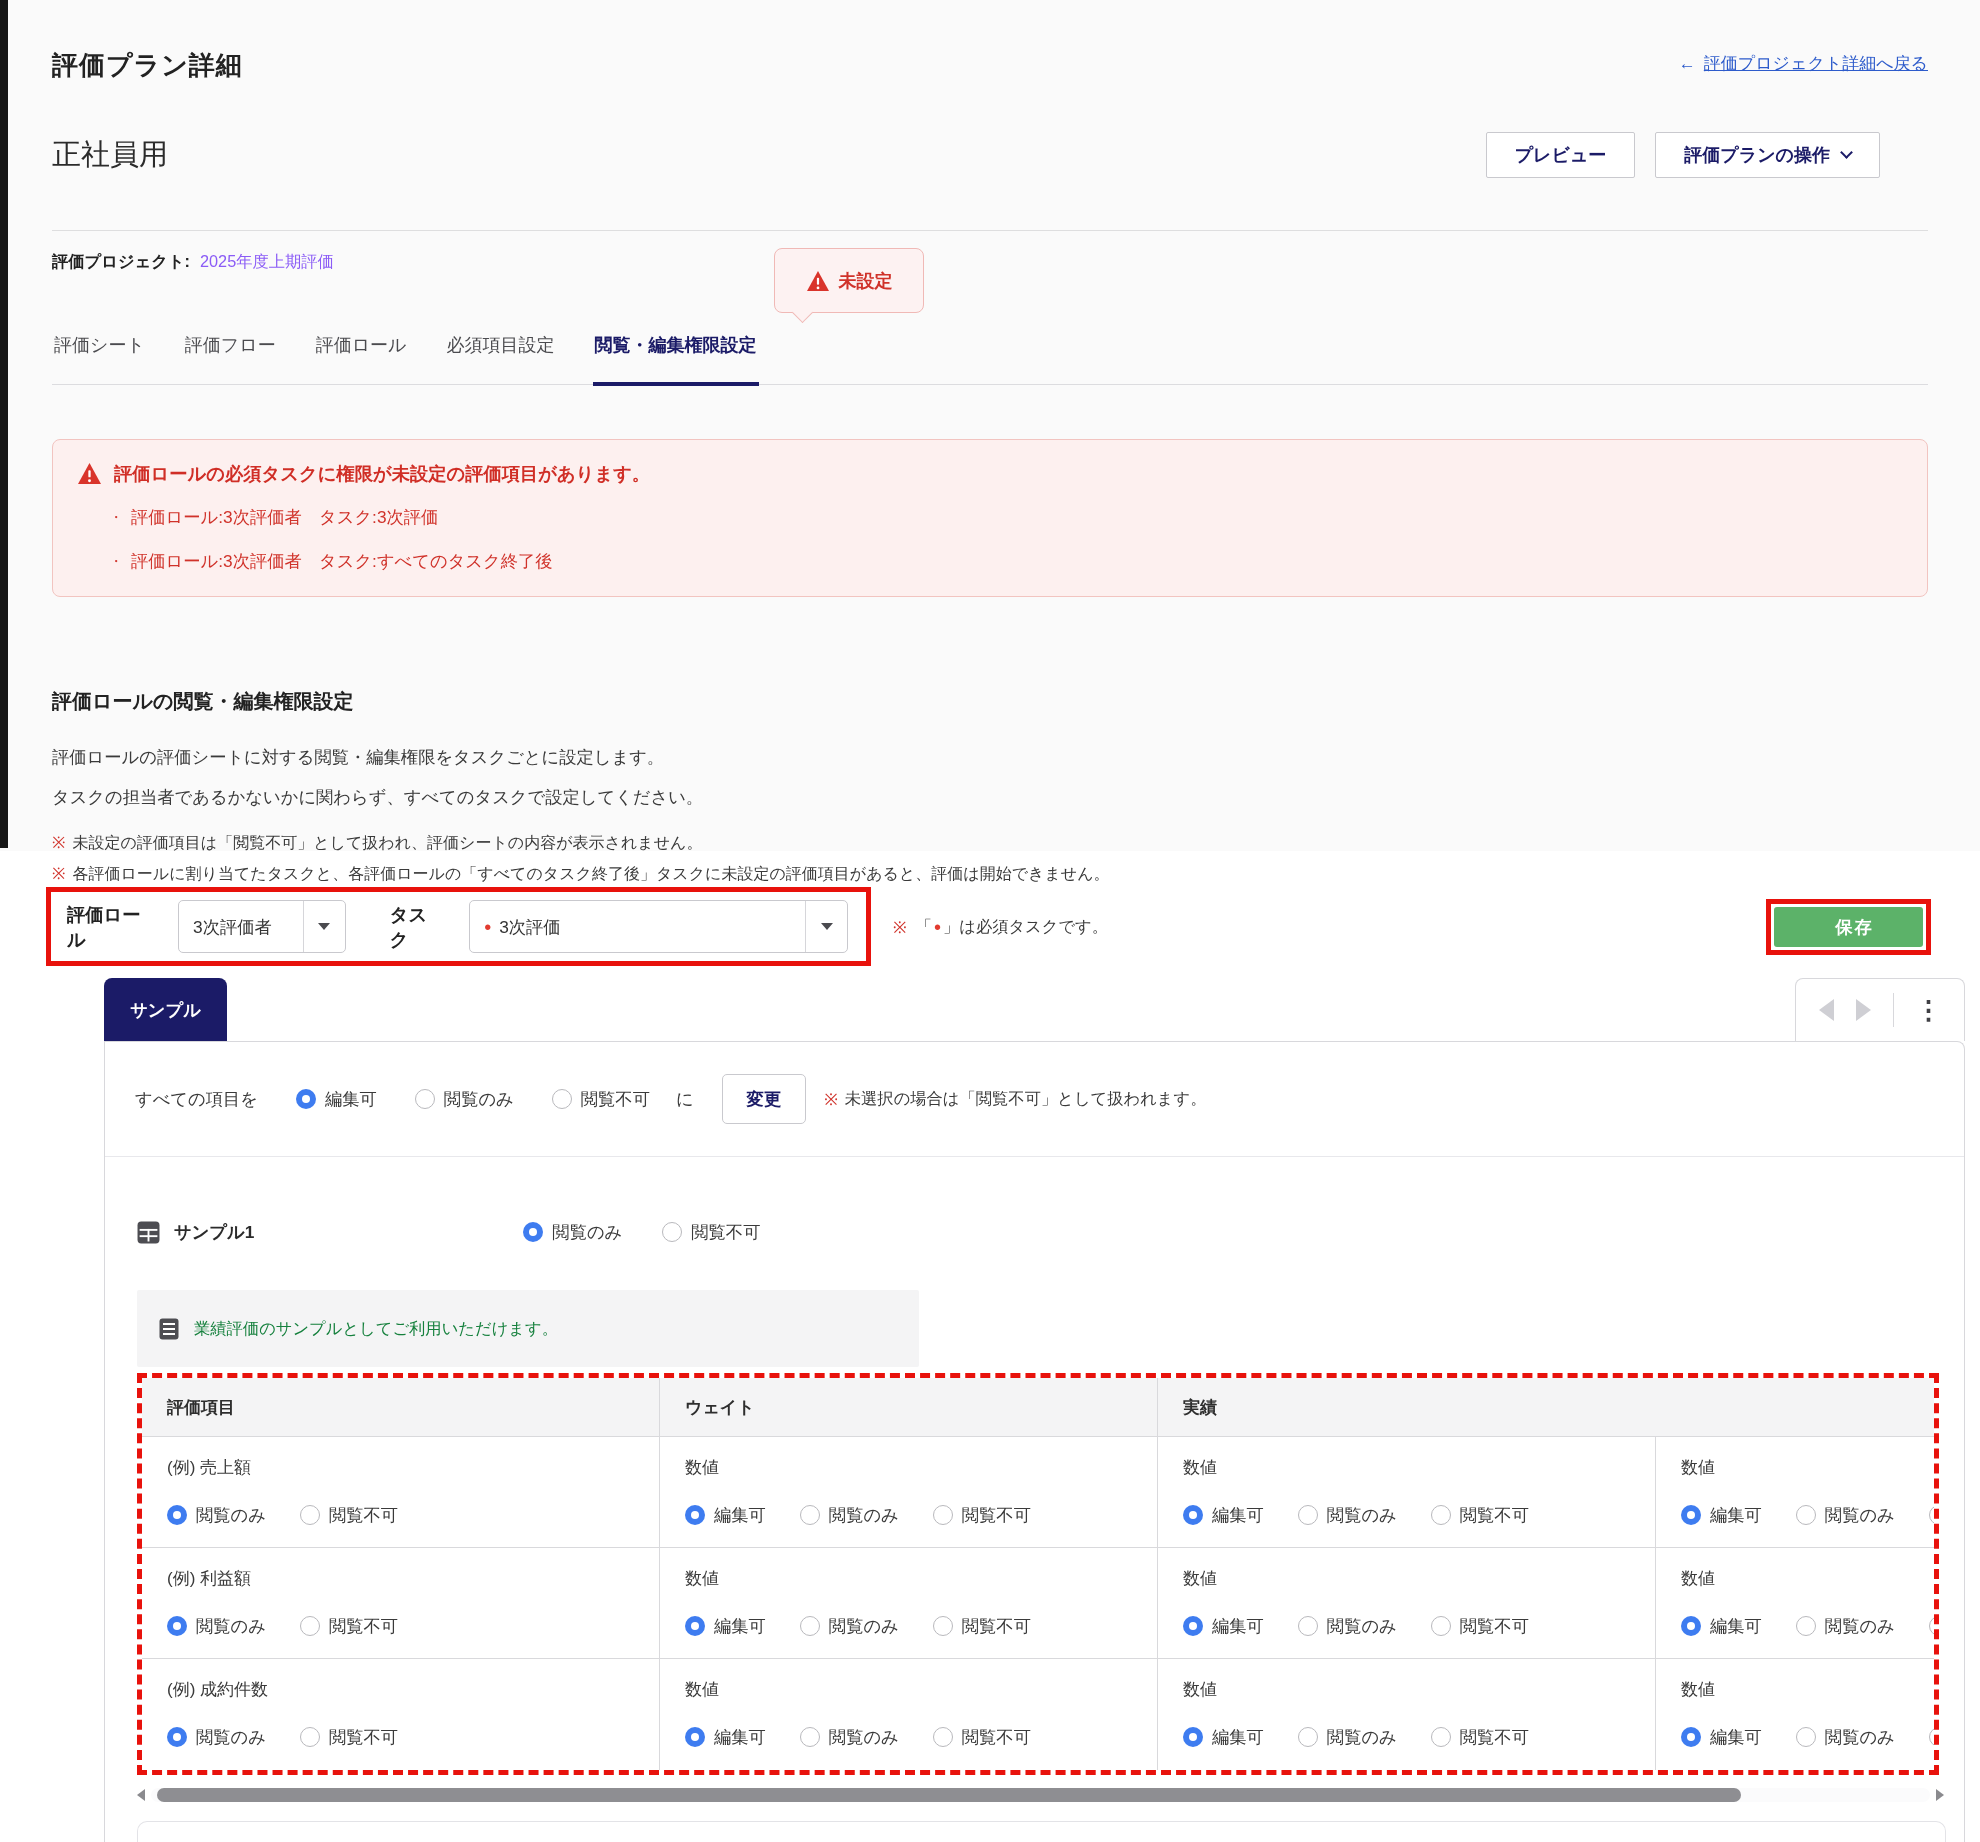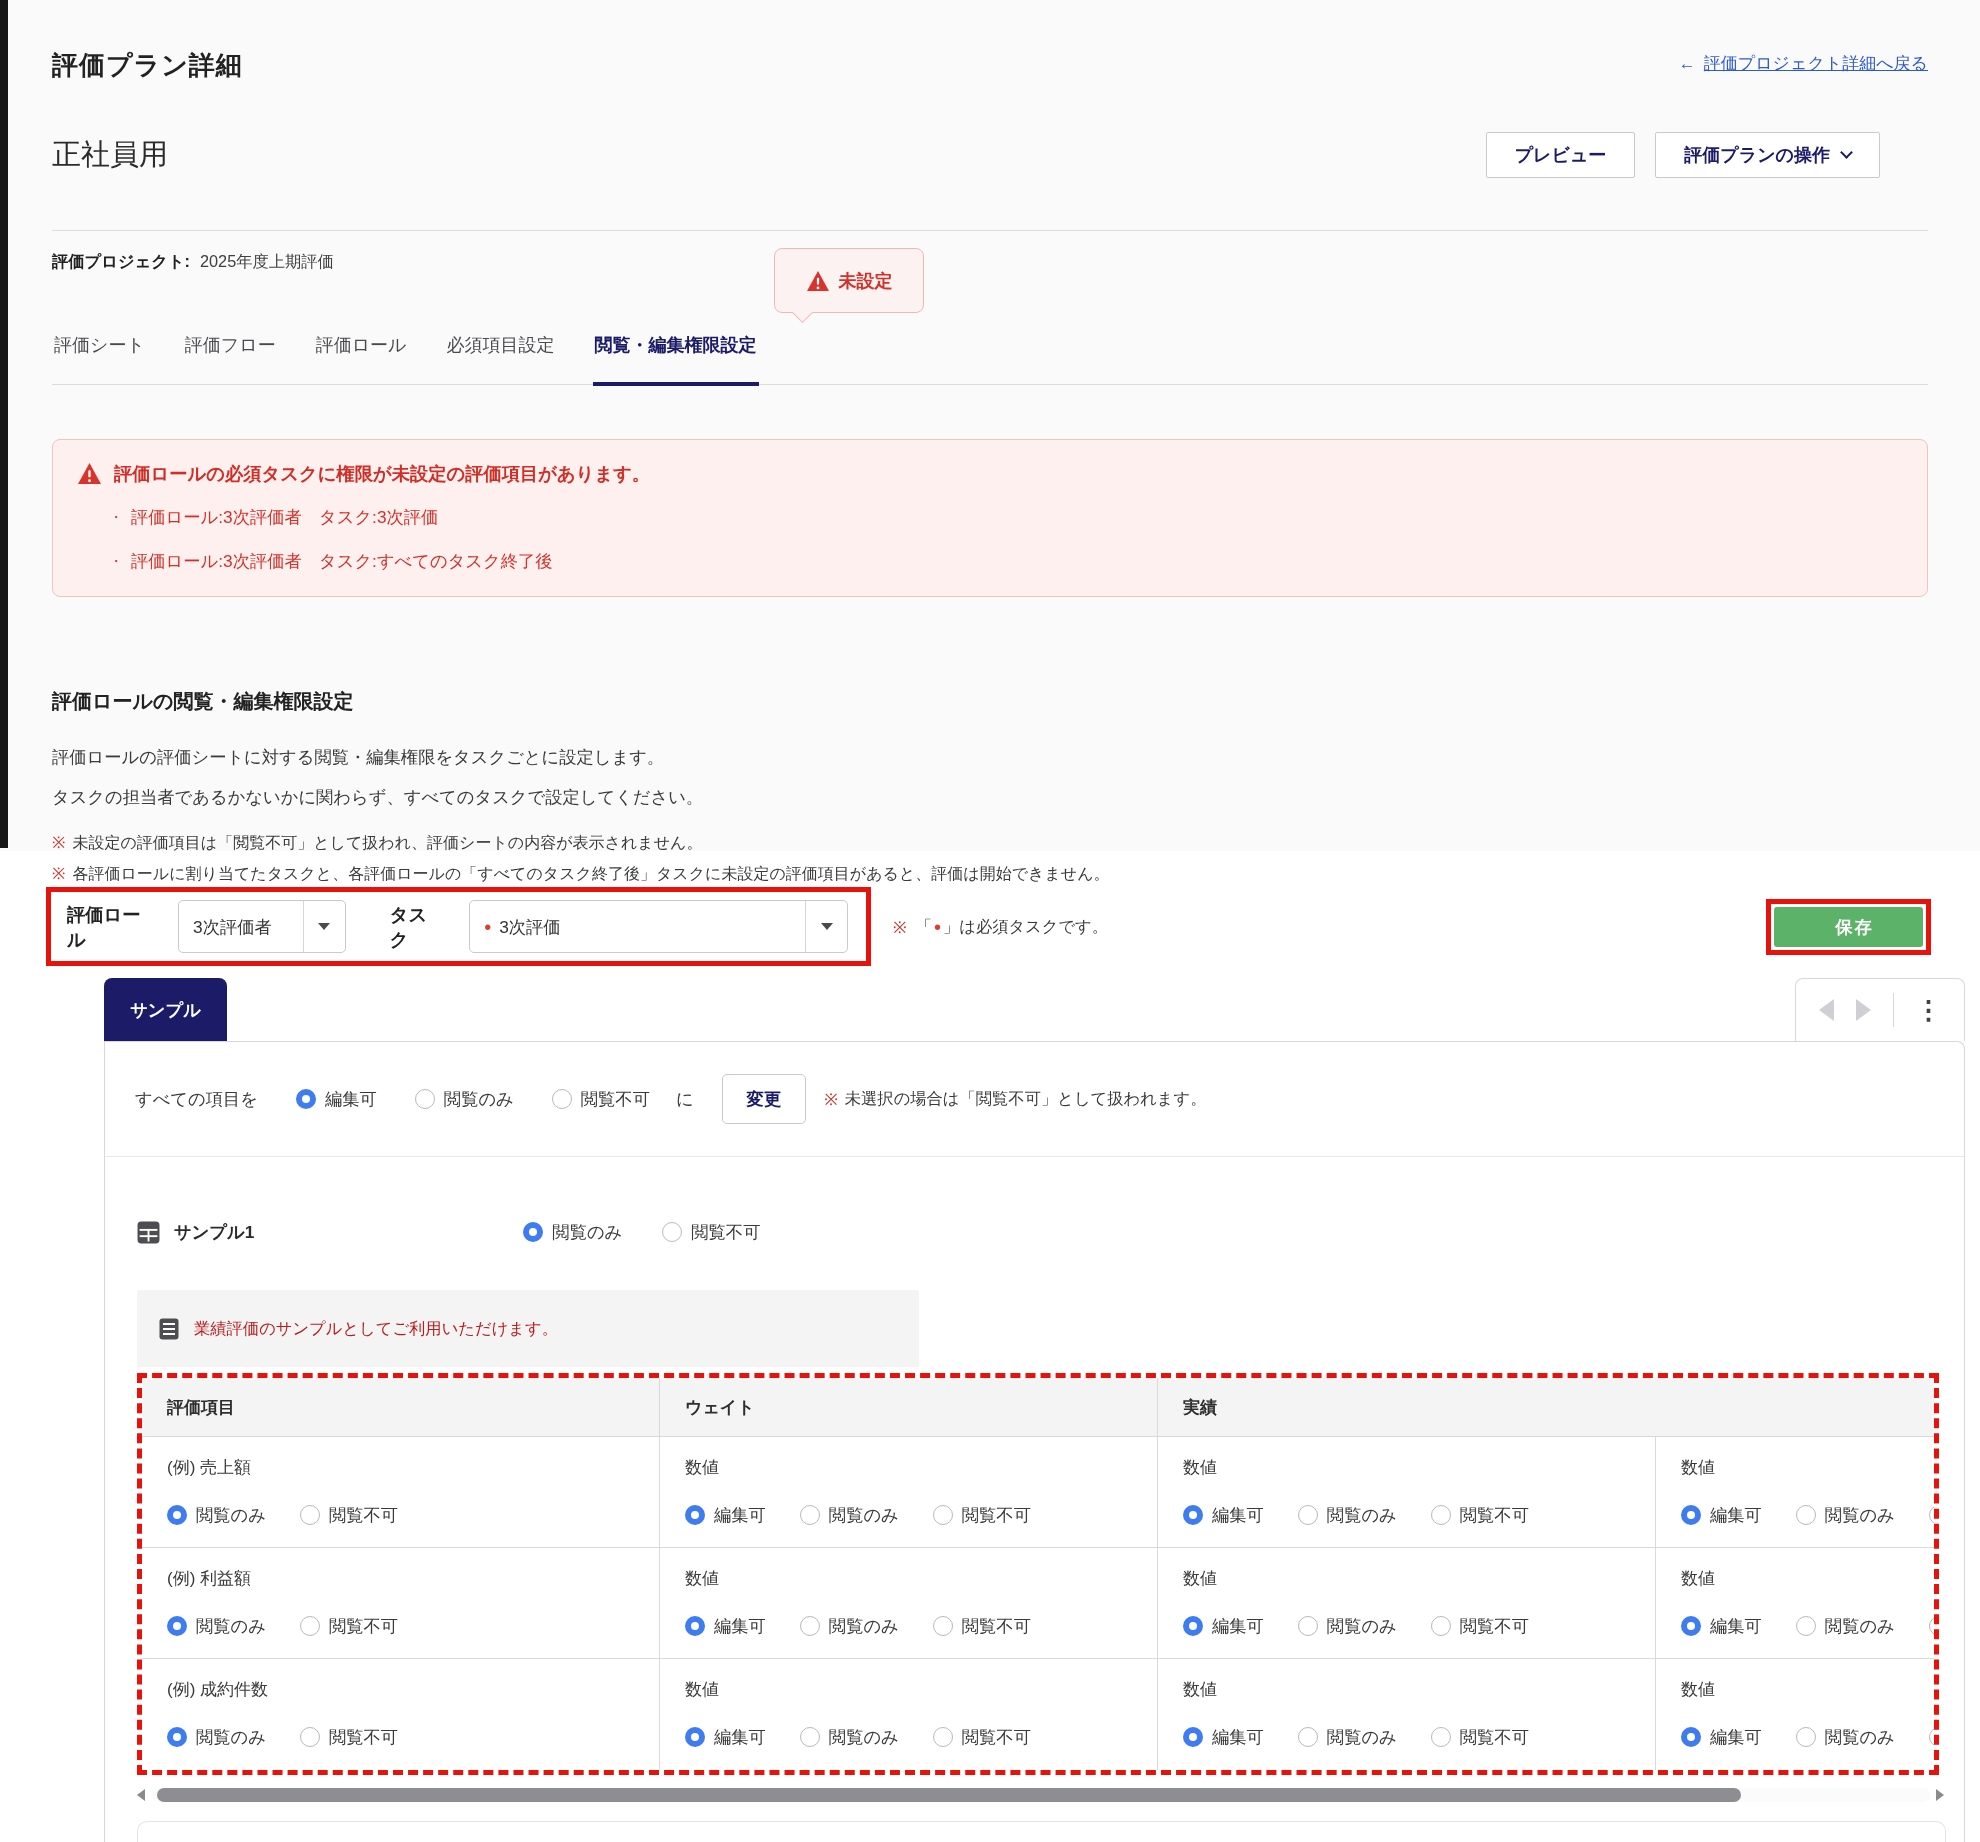--- a/index.html
+++ b/index.html
@@ -26,21 +26,21 @@
     background:#fff; border:1px solid #c9c9ce; border-radius:2px; height:46px;
     display:flex; align-items:center; justify-content:center; padding:0 28px;
     font-size:18px; font-weight:bold; color:#1b1b67; cursor:pointer; gap:12px;
   }
   .chev-down { width:9px; height:9px; border-right:2.5px solid #1b1b67; border-bottom:2.5px solid #1b1b67; transform:rotate(45deg); margin-top:-5px; }
 
   .hr-divider { margin-top:51px; border-top:1px solid #dededf; }
 
   .project-row { margin-top:16px; height:30px; display:flex; align-items:center; font-size:16.3px; }
   .project-label { font-weight:bold; color:#222; margin-right:10px; }
-  .project-value { color:#404040; }
+  .project-value { color:#8b5cf6; }
 
   
   .bubble {
     position:absolute; left:774px; top:248px; width:150px; height:65px;
     background:#fdf2f2; border:1px solid #f0b9b6; border-radius:8px;
     display:flex; align-items:center; justify-content:center; gap:9px; z-index:5;
   }
   .bubble::after {
     content:""; position:absolute; left:20px; bottom:-8px; width:14px; height:14px;
     background:#fdf2f2; border-right:1px solid #f0b9b6; border-bottom:1px solid #f0b9b6;
@@ -136,21 +136,21 @@
 
   .group-row { margin:57px 0 0 32px; display:flex; align-items:center; height:36px; }
   .group-name { font-size:17.3px; font-weight:bold; color:#2b2b2b; margin-left:14px; }
   .group-row .radio-item { margin-left:40px; }
   .group-row .radio-item.first { margin-left:269px; }
 
   .desc-box {
     margin:40px 0 0 32px; width:782px; height:77px; background:#f4f4f5; border-radius:2px;
     display:flex; align-items:center; padding-left:22px; gap:15px;
   }
-  .desc-box .txt { font-size:16.3px; color:#b91c1c; }
+  .desc-box .txt { font-size:16.3px; color:#15803d; }
 
   .table-clip { margin:6px 0 0 32px; width:1802px; border:5px dashed #e8120c; overflow:hidden; background:#fff; }
   .ptable { width:2099px; }
   .thead { display:flex; height:59px; background:#f4f4f5; border-bottom:1px solid #d9d9dc; }
   .th { display:flex; align-items:center; padding-left:25px; font-size:17px; font-weight:bold; color:#2e2e2e; }
   .trow { display:flex; height:111px; border-bottom:1px solid #d9d9dc; }
   .trow:last-child { border-bottom:none; }
   .tcell { padding:19px 0 0 25px; }
   .c1 { width:517px; }
   .c2, .c3 { width:498px; }

